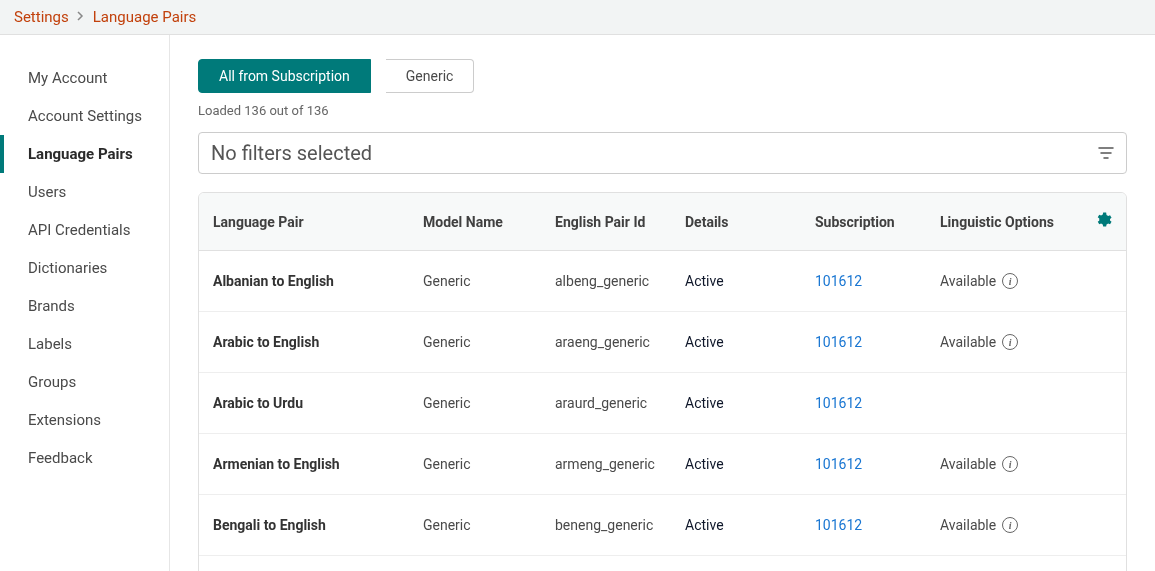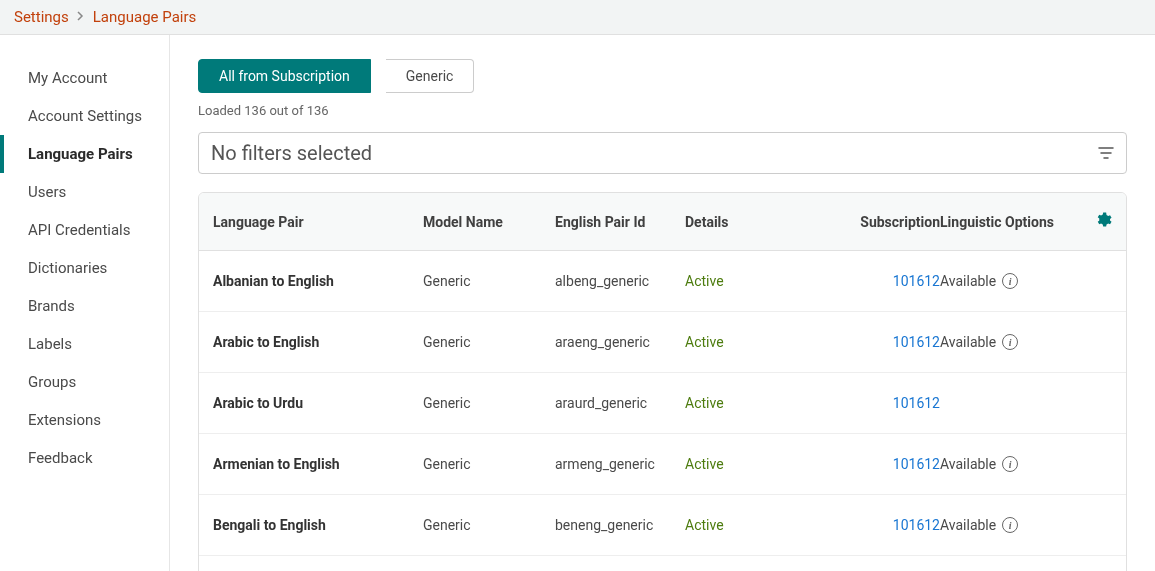--- a/index.html
+++ b/index.html
@@ -121,29 +121,29 @@
     .tr {
       display: flex;
       padding: 22px 14px;
       border-bottom: 1px solid #eee;
       align-items: center;
     }
     .col-pair { width: 210px; }
     .col-model { width: 132px; }
     .col-id { width: 130px; }
     .col-details { width: 130px; }
-    .col-sub { width: 125px; text-align: right; }
+    .col-sub { width: 125px; }
     .col-ling { width: 150px; display:flex; align-items:center; gap:6px;}
     .col-gear { flex:1; text-align:right; }
     .pair-name {
       font-weight: 700;
       color: #333;
     }
     .active-status {
-      color: #4d7c0f;
+      color: #0f172a;
     }
     .sub-link {
       color: #1976d2;
       cursor: pointer;
     }
     .info-icon {
       display: inline-flex;
       align-items: center;
       justify-content: center;
       width: 16px;

